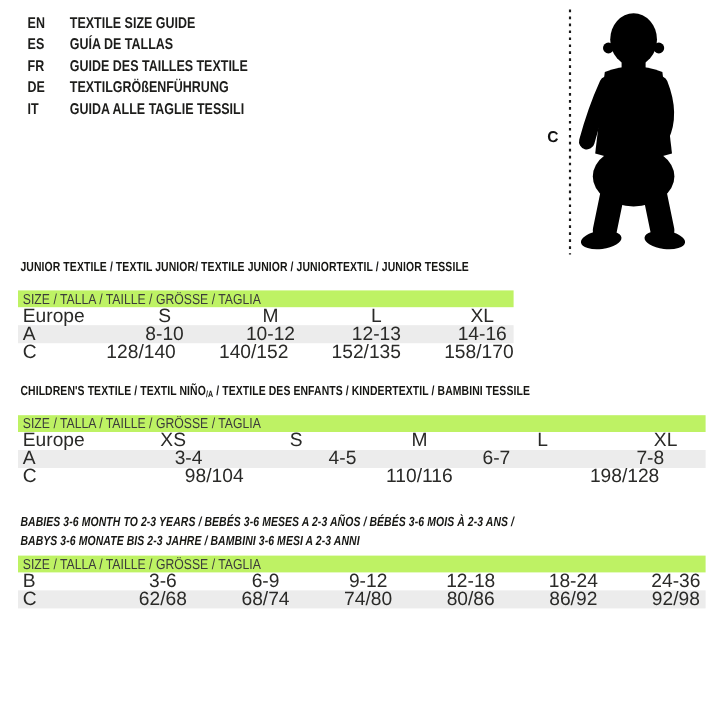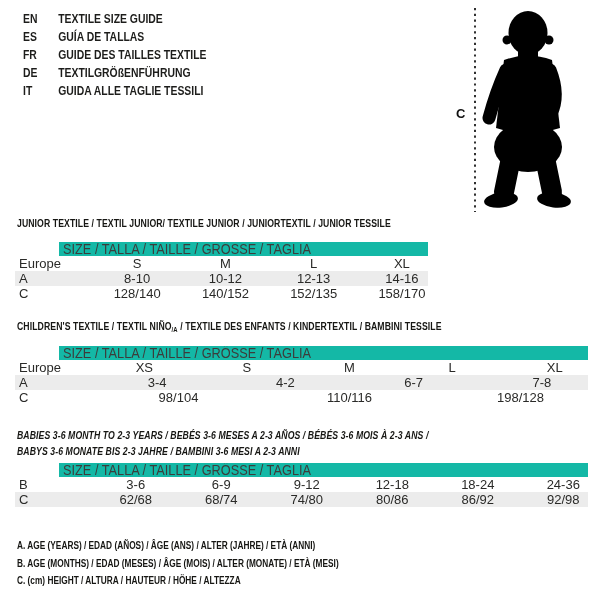--- a/index.html
+++ b/index.html
@@ -25,24 +25,24 @@
   .figure-wrap { position: absolute; left: 440px; top: 0; width: 160px; height: 220px; }
   .height-label { position: absolute; left: 456px; top: 106px; font-weight: bold; font-size: 13px; color: #111; }
 
   
   .sec-title { position: absolute; font-weight: bold; font-size: 11px; color: #161613;
                line-height: 16px; letter-spacing: 0.1px; }
   .sub { font-size: 7.5px; vertical-align: -2px; }
 
   
   .size-table { position: absolute; left: 15px; }
-  .size-bar { height: 14px; background: #14b8a6; line-height: 14px; font-size: 15px;
-              color: #3c3c3b; padding-left: 4px; overflow: hidden; margin-left: 44px; }
+  .size-bar { height: 14px; background: #bef264; line-height: 14px; font-size: 12px;
+              color: #3c3c3b; padding-left: 4px; overflow: hidden; }
   .size-bar span { display: inline-block; transform: scaleX(0.85); transform-origin: 0 50%; white-space: nowrap; }
-  .trow { display: flex; height: 15px; line-height: 15.5px; font-size: 13px; color: #2a2a28; gap: 36px; }
+  .trow { display: flex; height: 15px; line-height: 15.5px; font-size: 16px; color: #2a2a28; gap: 36px; }
   .trow.alt { background: #ececec; }
   .trow .lbl { width: 60px; padding-left: 4px; box-sizing: border-box; }
   .trow .val { flex: 1 1 0; text-align: center; }
 
   
   .footnotes { position: absolute; left: 17px; top: 537px; }
   .footnote { height: 17.5px; line-height: 17.5px; font-weight: bold; font-size: 10.5px;
               color: #161613; transform: scaleX(0.79); transform-origin: 0 50%; white-space: nowrap; }
 </style>
 </head>
@@ -124,21 +124,21 @@
       <span class="lbl">Europe</span>
       <span class="val">XS</span>
       <span class="val">S</span>
       <span class="val">M</span>
       <span class="val">L</span>
       <span class="val">XL</span>
     </div>
     <div class="trow alt">
       <span class="lbl">A</span>
       <span class="val">3-4</span>
-      <span class="val">4-2</span>
+      <span class="val">4-5</span>
       <span class="val">6-7</span>
       <span class="val">7-8</span>
     </div>
     <div class="trow">
       <span class="lbl">C</span>
       <span class="val">98/104</span>
       <span class="val">110/116</span>
       <span class="val">198/128</span>
     </div>
   </div>
@@ -162,19 +162,14 @@
       <span class="lbl">C</span>
       <span class="val">62/68</span>
       <span class="val">68/74</span>
       <span class="val">74/80</span>
       <span class="val">80/86</span>
       <span class="val">86/92</span>
       <span class="val">92/98</span>
     </div>
   </div>
 
-  <div class="footnotes">
-    <div class="footnote">A. AGE (YEARS) / EDAD (AÑOS) / ÂGE (ANS) / ALTER (JAHRE) / ETÀ (ANNI)</div>
-    <div class="footnote">B. AGE (MONTHS) / EDAD (MESES) / ÂGE (MOIS) / ALTER (MONATE) / ETÀ (MESI)</div>
-    <div class="footnote">C. (cm) HEIGHT / ALTURA / HAUTEUR / HÖHE / ALTEZZA</div>
-  </div>
 
 </div>
 
 </body></html>

